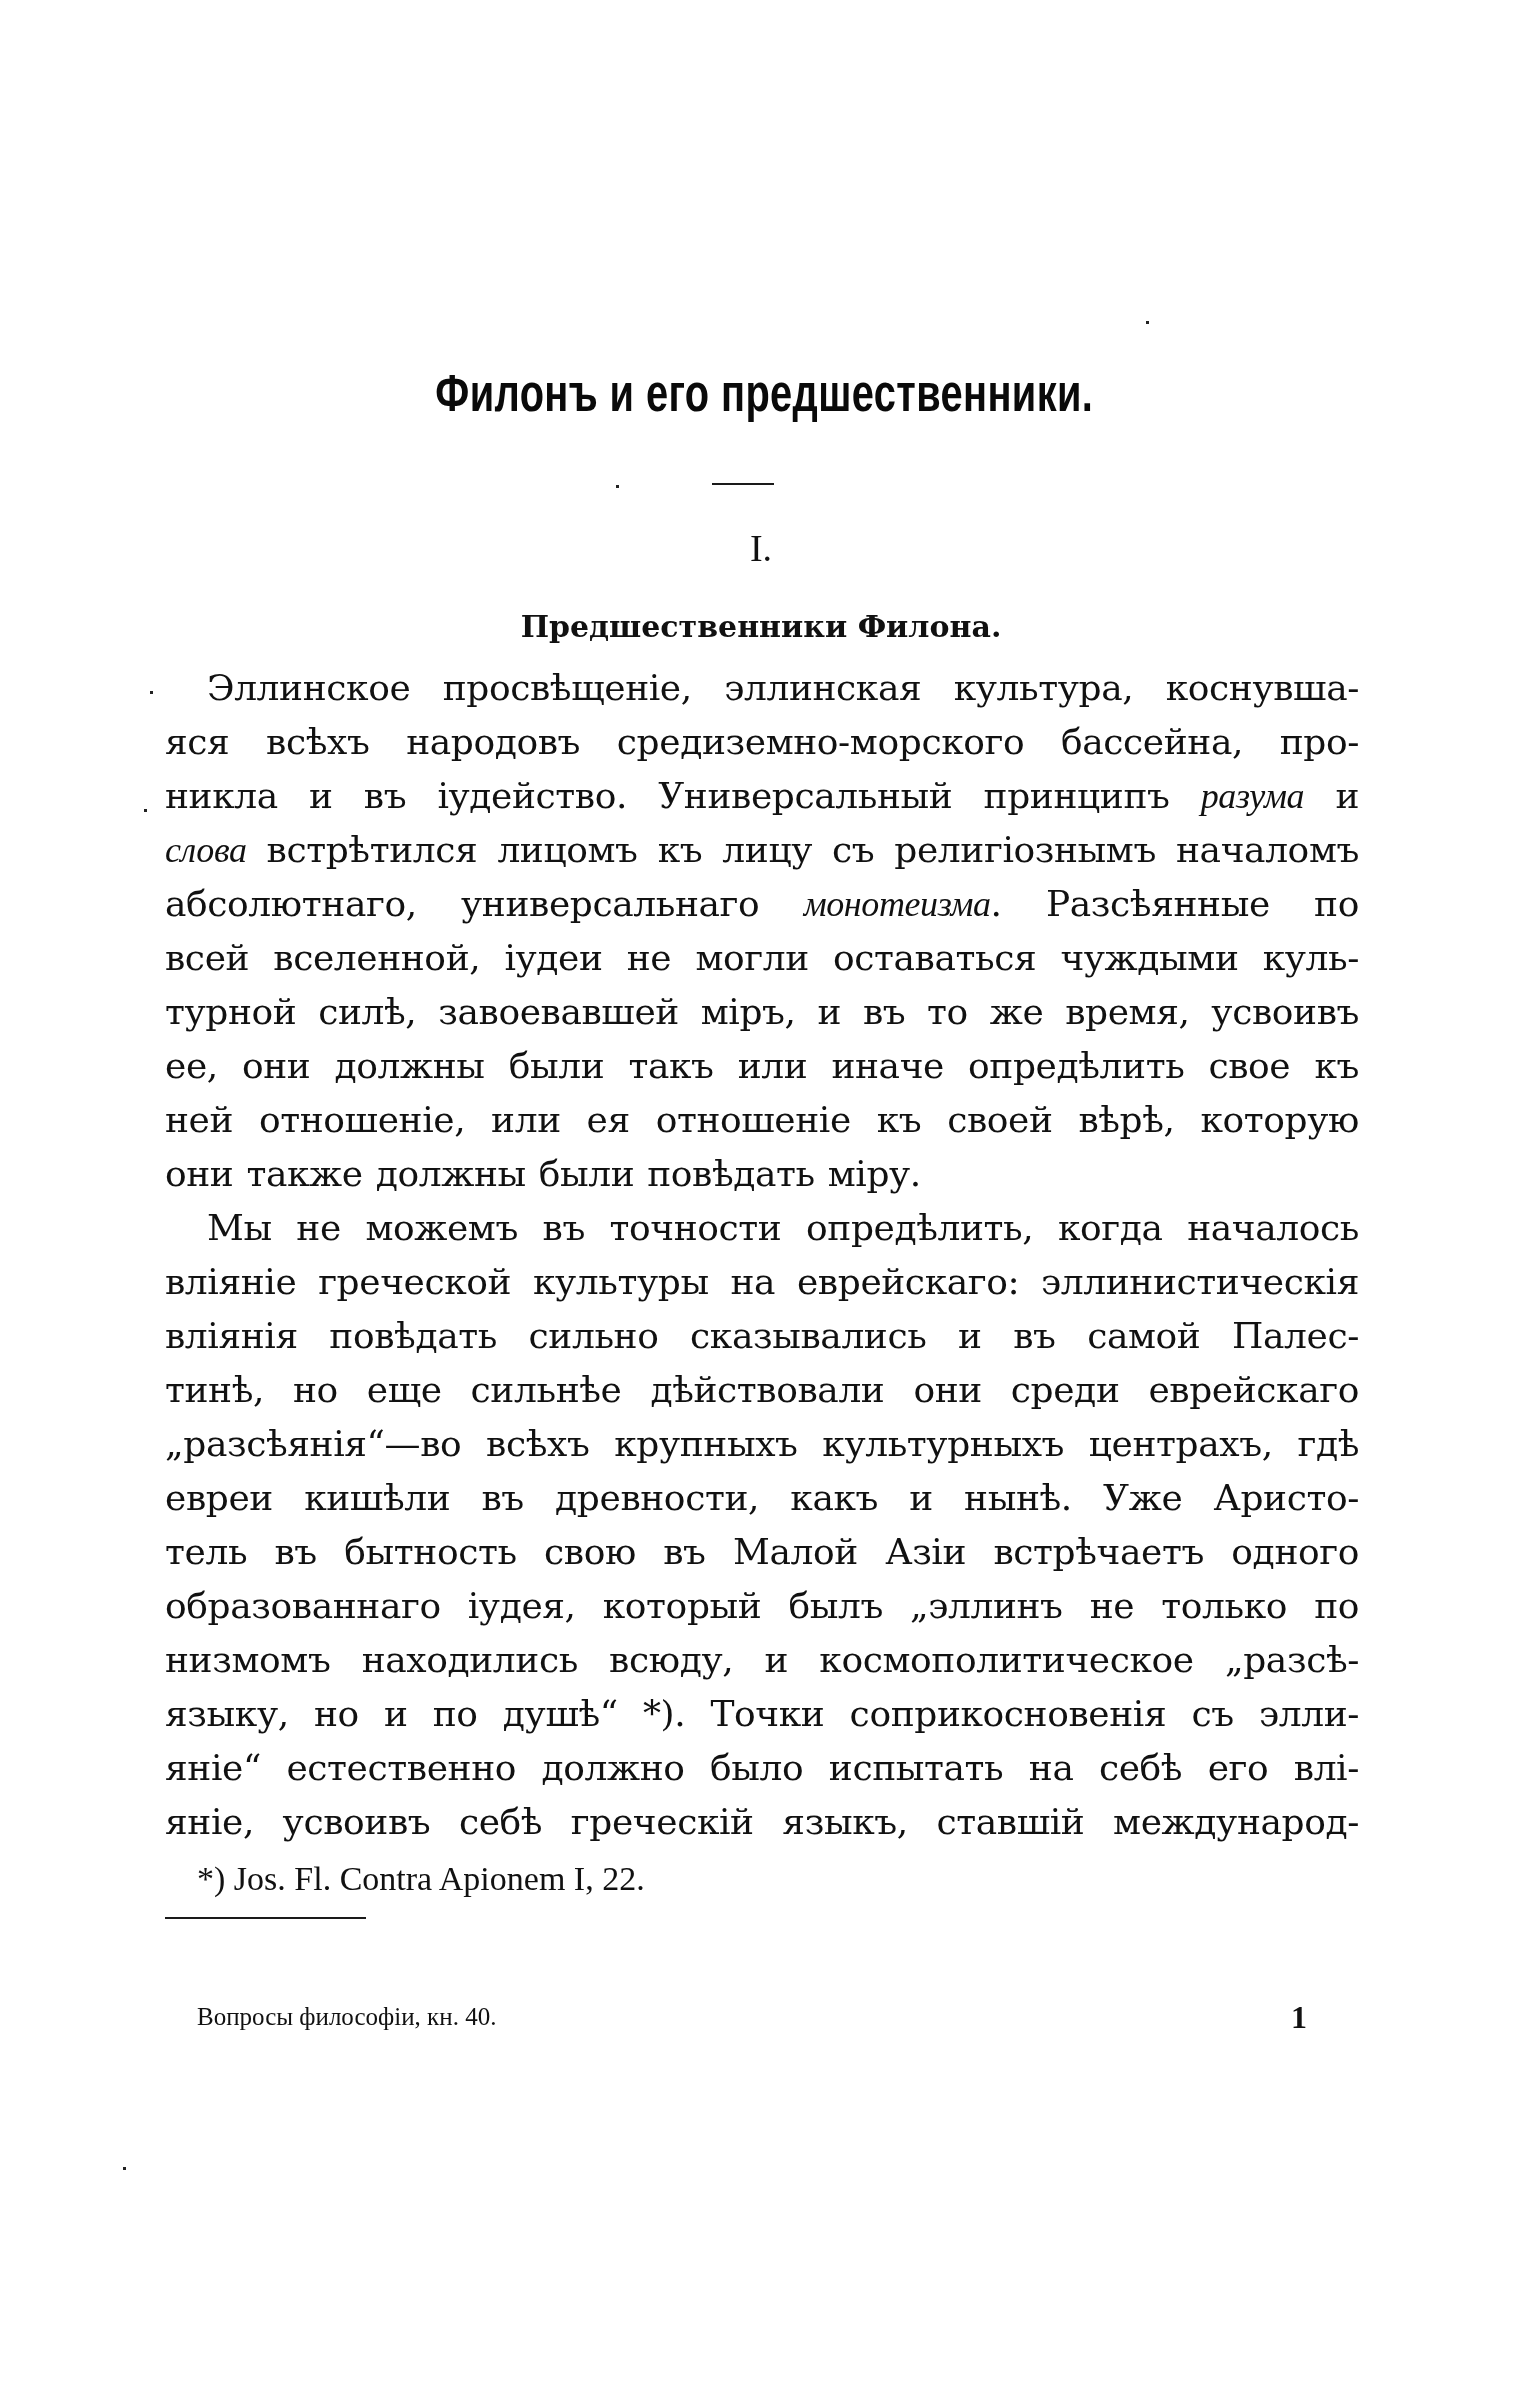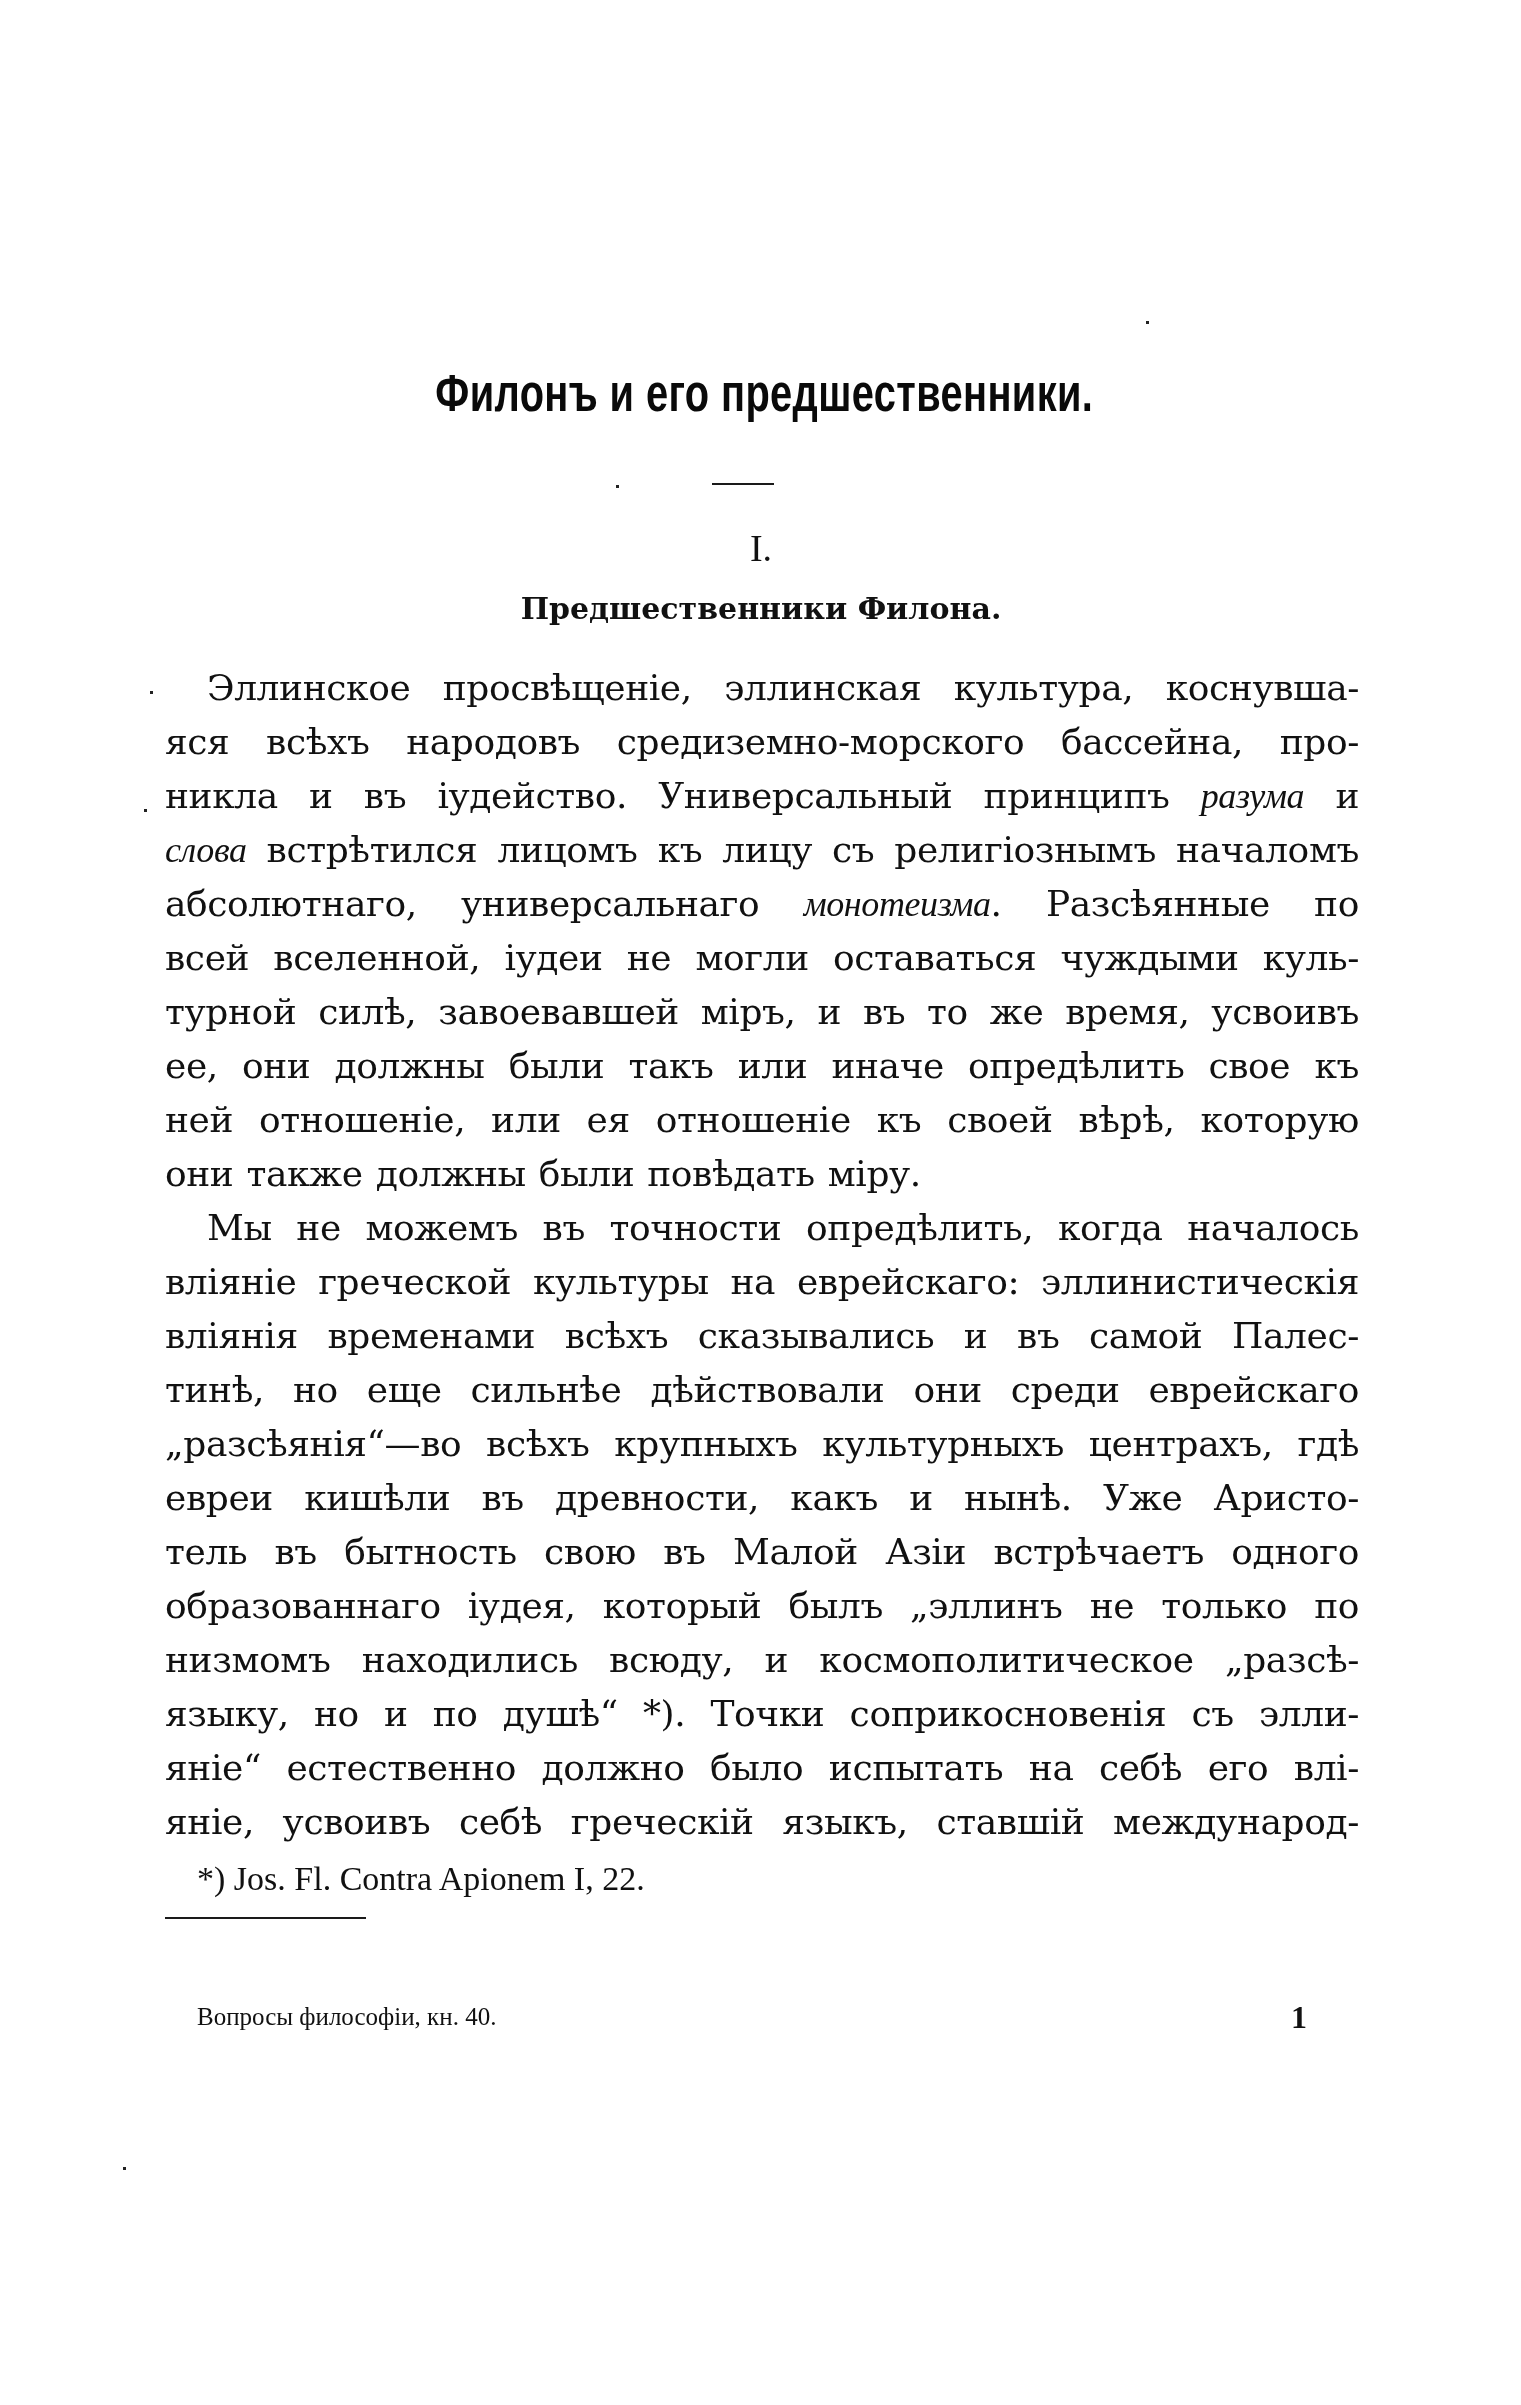--- a/index.html
+++ b/index.html
@@ -45,21 +45,21 @@
       top: 526px;
       text-align: center;
       font-family: "Liberation Serif", "DejaVu Serif", serif;
       font-size: 38px;
       margin: 0;
     }
     .section-heading {
       position: absolute;
       left: 0;
       width: 1522px;
-      top: 591px;
+      top: 609px;
       text-align: center;
       font-family: "DejaVu Serif", serif;
       font-weight: bold;
       font-size: 30px;
       margin: 0;
     }
     .body-text {
       position: absolute;
       left: 165px;
       top: 661px;
@@ -140,21 +140,21 @@
   <div class="line"><em>слова</em><span> встрѣтился лицомъ къ лицу съ религіознымъ началомъ</span></div>
   <div class="line"><span>абсолютнаго, универсальнаго </span><em>монотеизма</em><span>. Разсѣянные по</span></div>
   <div class="line"><span>всей вселенной, іудеи не могли оставаться чуждыми куль-</span></div>
   <div class="line"><span>турной силѣ, завоевавшей міръ, и въ то же время, усвоивъ</span></div>
   <div class="line"><span>ее, они должны были такъ или иначе опредѣлить свое къ</span></div>
   <div class="line"><span>ней отношеніе, или ея отношеніе къ своей вѣрѣ, которую</span></div>
   <div class="line last"><span>они также должны были повѣдать міру.</span></div>
 
   <div class="line indent"><span>Мы не можемъ въ точности опредѣлить, когда началось</span></div>
   <div class="line"><span>вліяніе греческой культуры на еврейскаго: эллинистическія</span></div>
-  <div class="line"><span>вліянія временами всѣхъ сказывались и въ самой Палес-</span></div>
+  <div class="line"><span>вліянія повѣдать сильно сказывались и въ самой Палес-</span></div>
   <div class="line"><span>тинѣ, но еще сильнѣе дѣйствовали они среди еврейскаго</span></div>
   <div class="line"><span>„разсѣянія“—во всѣхъ крупныхъ культурныхъ центрахъ, гдѣ</span></div>
   <div class="line"><span>евреи кишѣли въ древности, какъ и нынѣ. Уже Аристо-</span></div>
   <div class="line"><span>тель въ бытность свою въ Малой Азіи встрѣчаетъ одного</span></div>
   <div class="line"><span>образованнаго іудея, который былъ „эллинъ не только по</span></div>
   <div class="line"><span>низмомъ находились всюду, и космополитическое „разсѣ-</span></div>
   <div class="line"><span>языку, но и по душѣ“ *). Точки соприкосновенія съ элли-</span></div>
   <div class="line"><span>яніе“ естественно должно было испытать на себѣ его влі-</span></div>
   <div class="line"><span>яніе, усвоивъ себѣ греческій языкъ, ставшій международ-</span></div>
 </div>

